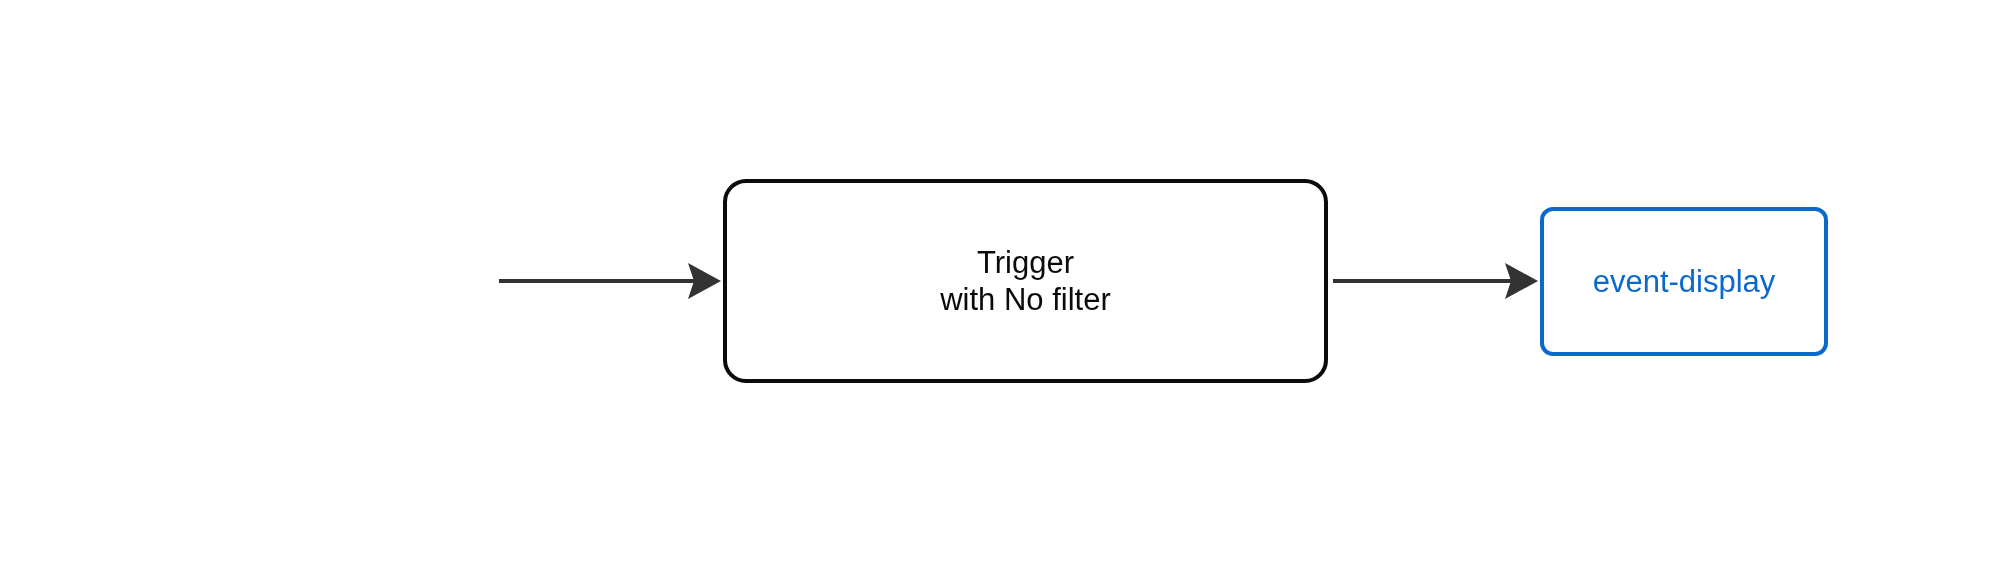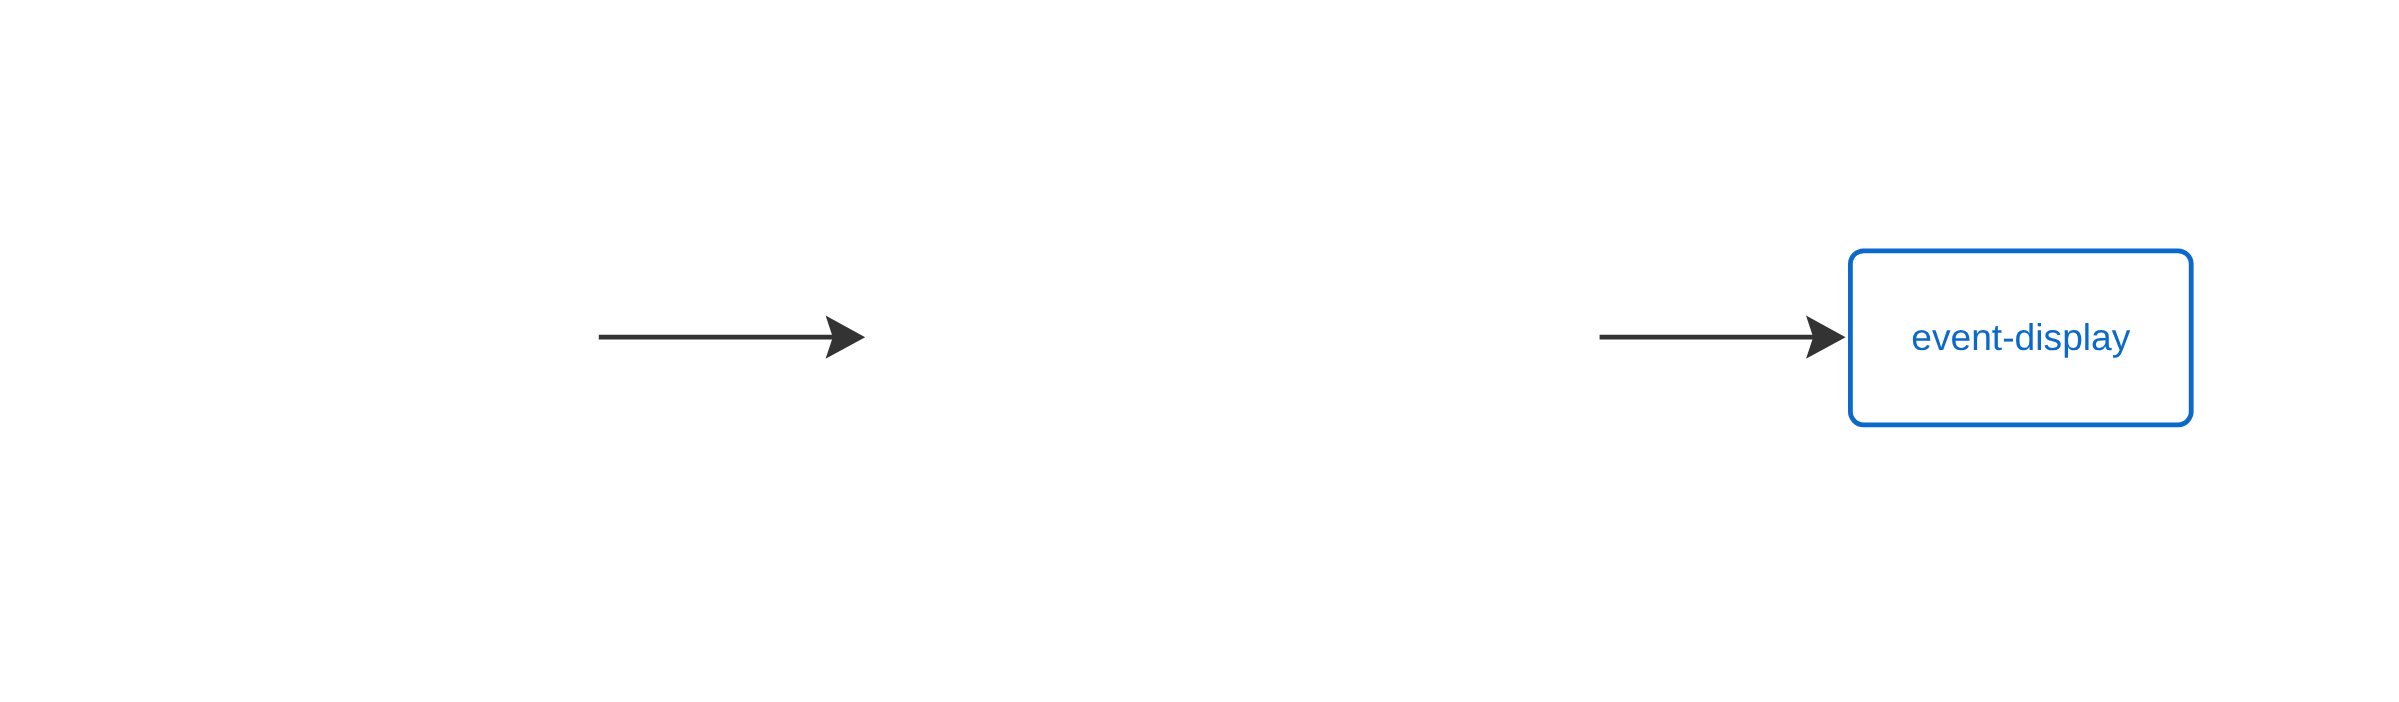--- a/index.html
+++ b/index.html
@@ -99,18 +99,22 @@
       <polygon class="edge-head" points="721,281 688,263 694,281 688,299"></polygon>
     </g>
 
     <g>
       <line class="edge-line" x1="1333" y1="281" x2="1516" y2="281"></line>
       <polygon class="edge-head" points="1538,281 1505,263 1511,281 1505,299"></polygon>
     </g>
   </svg>
 
 
+  <div class="node" id="node-trigger">
+    <span class="node-label">Trigger
+with No filter</span>
+  </div>
 
   <div class="node" id="node-sink">
     <span class="node-label">event-display</span>
   </div>
 
 </div>
 
 </body></html>

